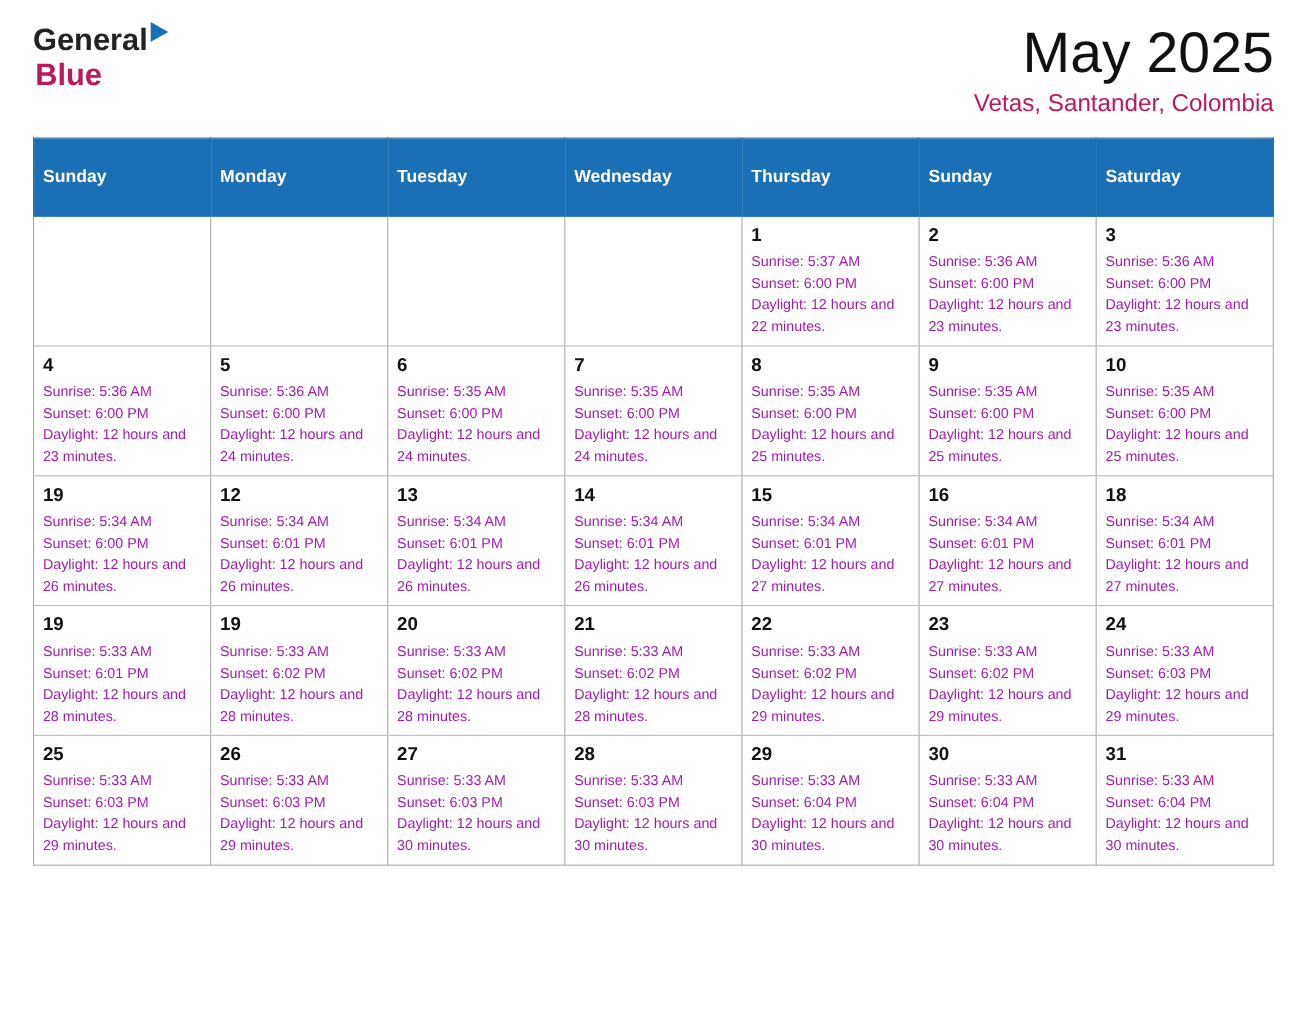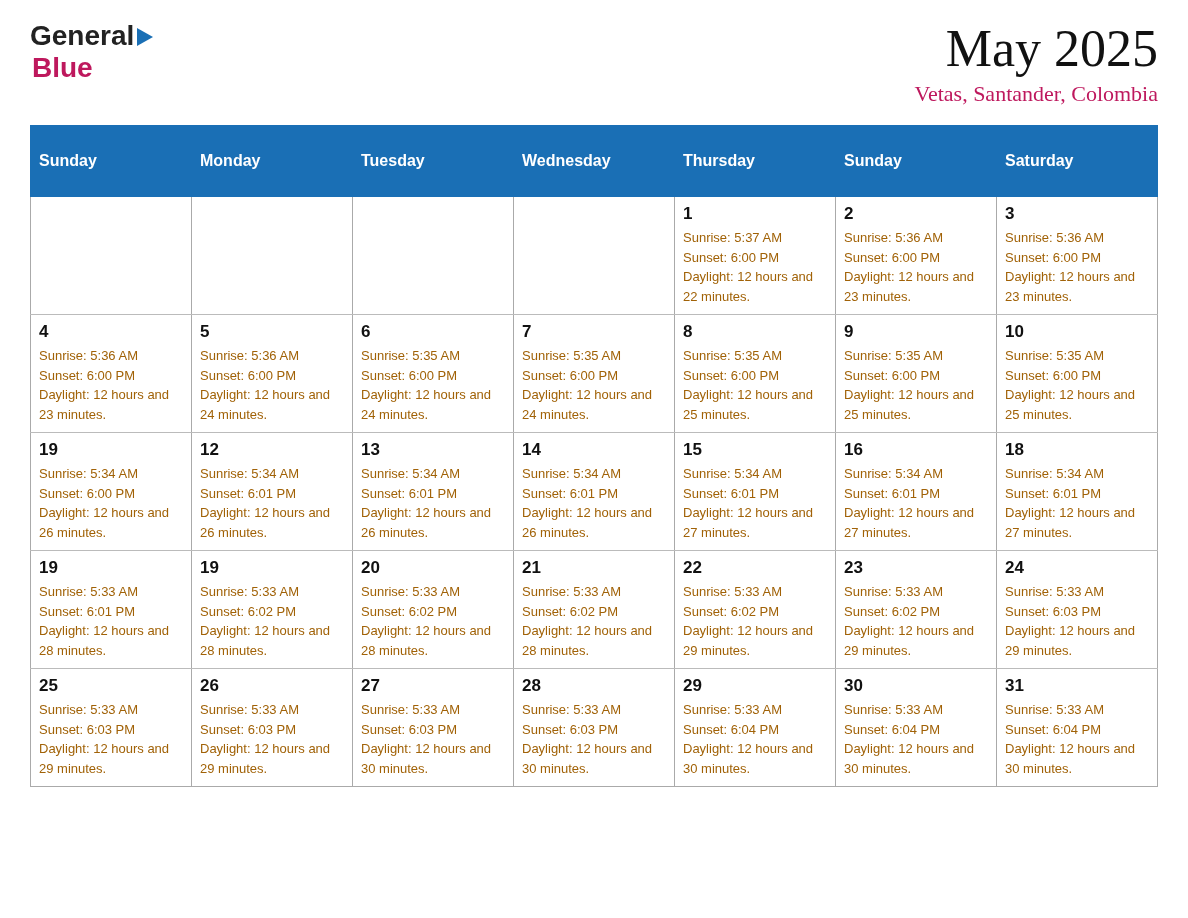--- a/index.html
+++ b/index.html
@@ -17,31 +17,30 @@
       align-items: flex-start;
       margin-bottom: 18px;
     }
     .logo-wrap {
       display: flex;
       flex-direction: column;
       align-items: flex-start;
     }
     .logo-row1 {
       display: flex;
-      align-items: center;
+      align-items: flex-start;
     }
     .logo-row2 {
       color: #be185d;
       font-size: 28px;
       font-weight: bold;
       padding-left: 2px;
     }
     .title-block {
       text-align: right;
-      font-family: Liberation Serif, serif;
     }
     .month-year {
       font-size: 52px;
       font-weight: normal;
       color: #111;
       line-height: 1.1;
     }
     .location {
       font-size: 22px;
       color: #be185d;
@@ -73,21 +72,21 @@
       background: #fff;
     }
     .day-number {
       font-size: 17px;
       font-weight: bold;
       color: #111;
       margin-bottom: 4px;
     }
     .day-info {
       font-size: 13px;
-      color: #a16207;
+      color: #a21caf;
       line-height: 1.5;
     }
     tbody tr:not(:last-child) td {
       border-bottom: 1px solid #bbb;
     }
   </style>
 </head>
 <body>
 
 <div class="header">

